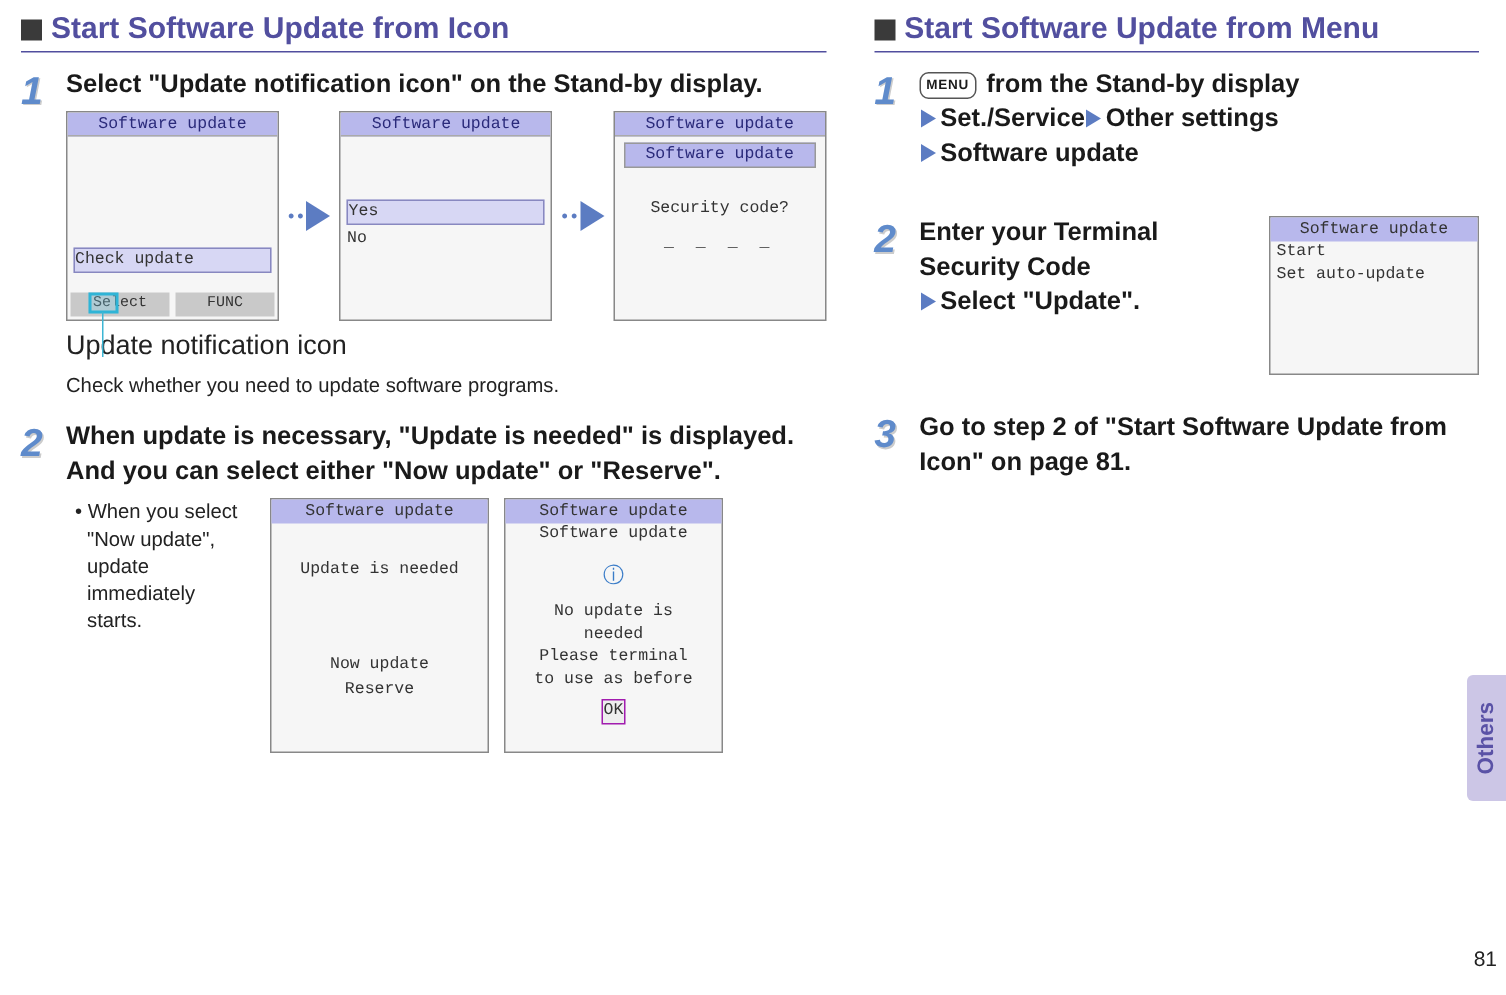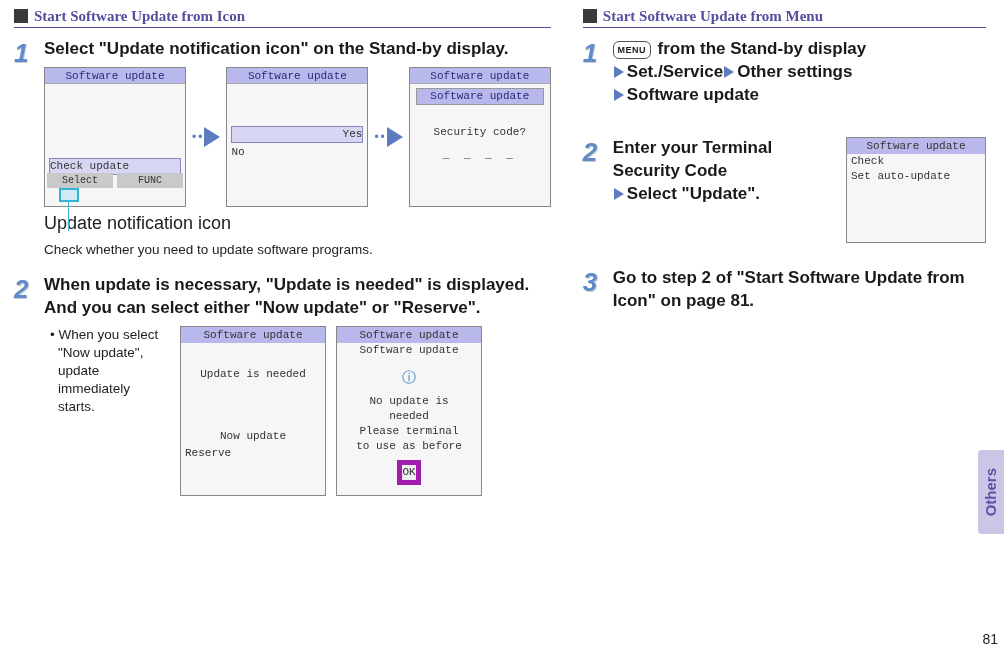--- a/index.html
+++ b/index.html
@@ -31,22 +31,21 @@
     margin-bottom: 10px;
   }
   .heading-sq {
     width: 14px; height: 14px;
     background: #3a3a3a;
     margin-right: 6px;
   }
   .heading-text {
     color: #524f9f;
     font-weight: bold;
-    font-size: 15px;
-    font-family: Liberation Serif, serif;
+    font-size: 20px;
   }
   .step {
     display: flex;
     margin-bottom: 14px;
   }
   .step-num {
     flex: 0 0 30px;
     font-size: 26px;
     font-weight: bold;
     font-style: italic;
@@ -115,21 +114,21 @@
     color: #2a2a7a;
     text-align: center;
     height: 16px;
     line-height: 16px;
     font-size: 11px;
     border-bottom: 1px solid #aaa;
   }
   .shot .body { padding: 4px 2px; text-align: center; }
   .shot .row-sel { background: #d7d7f4; border: 1px solid #8888c0; margin: 2px 4px; }
   .shot .bottom {
-    position: absolute; bottom: 16px; left: 0; right: 0;
+    position: absolute; bottom: 0; left: 0; right: 0;
     display: flex; font-size: 10px;
   }
   .shot .bottom span { flex: 1; text-align: center; padding: 1px 0; }
   .shot .bottom .g { background: #c9c9c9; margin: 0 2px 2px; }
   .shot .small-title {
     background: #b8b8ec; color: #2a2a7a; text-align: center;
     margin: 4px 6px 0; font-size: 11px; border: 1px solid #999;
   }
   .dots-tri {
     display: flex; flex-direction: row; align-items: center;
@@ -181,21 +180,21 @@
     position: absolute;
     right: 6px; bottom: 14px;
     font-size: 14px;
   }
   .mini-shot {
     border: 1px solid #888; width: 140px; height: 106px;
     background: #f6f6f6; font-family: "Courier New", monospace;
     font-size: 11px; color: #333;
   }
   .ok-btn {
-    display: inline-block; border: 5px solid #a21caf; padding: 0 0;
+    display: inline-block; border: 1px solid #a21caf; padding: 0 0;
     background: #eee; font-size: 11px; margin-top: 6px;
   }
 </style>
 </head>
 <body>
 
 <div class="page">
 
   <div class="col col-left">
     <div class="heading">
@@ -220,21 +219,21 @@
             </div>
             <div class="icon-box"></div>
           </div>
           <div class="dots-tri">
               <span class="dots">••</span>
               <span class="tri-big"></span>
             </div>
           <div class="shot">
             <div class="title">Software update</div>
             <div style="height:40px"></div>
-            <div class="row-sel" style="text-align:right">Yes</div>
+            <div class="row-sel" style="text-align:left">Yes</div>
             <div style="margin:2px 4px">No</div>
           </div>
           <div class="dots-tri">
               <span class="dots">••</span>
               <span class="tri-big"></span>
             </div>
           <div class="shot">
             <div class="title">Software update</div>
             <div class="small-title">Software update</div>
             <div class="body" style="padding-top:20px">Security code?</div>
@@ -254,21 +253,21 @@
         <div class="step-main">When update is necessary, "Update is needed" is displayed. And you can select either "Now update" or "Reserve".</div>
         <div class="step2-row">
           <ul class="bullets" style="flex:0 0 120px">
             <li>When you select "Now update", update immediately starts.</li>
           </ul>
           <div class="shot2">
             <div class="title" style="background:#b8b8ec;height:16px;line-height:16px">Software update</div>
             <div style="padding-top:24px">Update is needed</div>
             <div style="height:48px"></div>
             <div class="row-sel" style="">Now update</div>
-            <div style="text-align:left;margin:2px 4px">Reserve</div>
+            <div style="text-align:center;margin:2px 4px">Reserve</div>
           </div>
           <div class="shot2">
             <div class="title" style="background:#b8b8ec;height:16px;line-height:16px">Software update</div>
             <div class="small-title">Software update</div>
             <div style="text-align:center;margin-top:12px;font-size:14px;color:#3a7cc8">ⓘ</div>
             <div style="padding-top:6px">No update is</div>
             <div>needed</div>
             <div>Please terminal</div>
             <div>to use as before</div>
             <div><span class="ok-btn">OK</span></div>
@@ -297,21 +296,21 @@
 
     <div class="step" style="margin-top:24px">
       <div class="step-num">2</div>
       <div class="step-body" style="display:flex;gap:28px">
         <div class="step-main" style="flex:1">
           <span>Enter your Terminal Security Code</span><br>
           <span class="tri"></span><span>Select "Update".</span>
         </div>
         <div class="mini-shot">
           <div class="title" style="background:#b8b8ec;height:16px;line-height:16px;text-align:center">Software update</div>
-          <div class="row-sel" style="text-align:left;padding-left:4px">Check</div>
+          <div class="row-sel" style="text-align:left;padding-left:4px">Start</div>
           <div style="text-align:left;padding:0 4px">Set auto-update</div>
         </div>
       </div>
     </div>
 
     <div class="step" style="margin-top:24px">
       <div class="step-num">3</div>
       <div class="step-body">
         <div class="step-main">Go to step 2 of "Start Software Update from Icon" on page 81.</div>
       </div>

